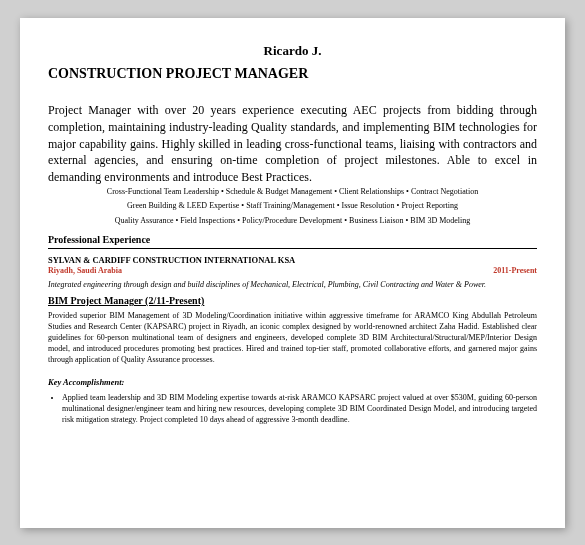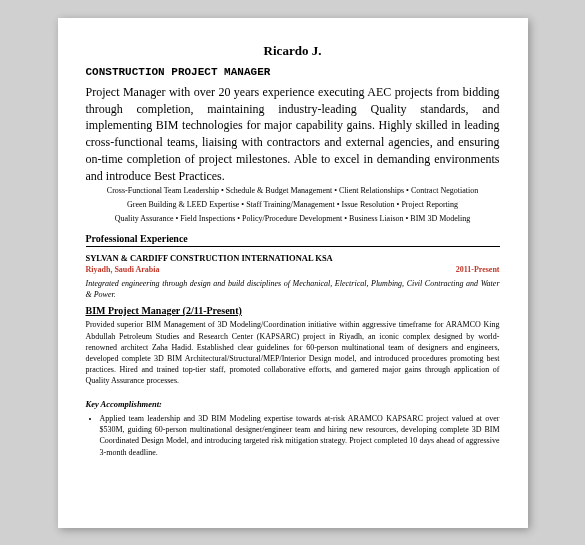--- a/index.html
+++ b/index.html
@@ -7,21 +7,21 @@
       background: #d0d0d0;
       display: flex;
       justify-content: center;
       align-items: center;
       min-height: 545px;
       width: 585px;
       font-family: 'Times New Roman', Times, serif;
     }
     .resume-container {
       background: #ffffff;
-      width: 470px;
+      width: 545px;
       min-height: 510px;
       padding: 24px 28px 20px 28px;
       box-shadow: 2px 2px 8px rgba(0,0,0,0.3);
       font-size: 8.5px;
       line-height: 1.35;
       color: #000;
     }
     .header {
       text-align: center;
       margin-bottom: 6px;
@@ -37,25 +37,24 @@
     }
     .section-title {
       font-size: 10px;
       font-weight: bold;
       border-bottom: 1px solid #000;
       padding-bottom: 1px;
       margin-bottom: 4px;
       margin-top: 6px;
     }
     .profile-subtitle {
-      font-size: 11px;
+      font-size: 14px;
       font-weight: bold;
       text-transform: uppercase;
-      margin-bottom: 4px;
-      font-family: Liberation Mono, monospace;
+      margin-bottom: 18px;
     }
     .profile-body {
       font-size: 12px;
       line-height: 1.4;
       text-align: justify;
     }
     .skills-row {
       font-size: 8px;
       text-align: center;
       font-weight: normal;

